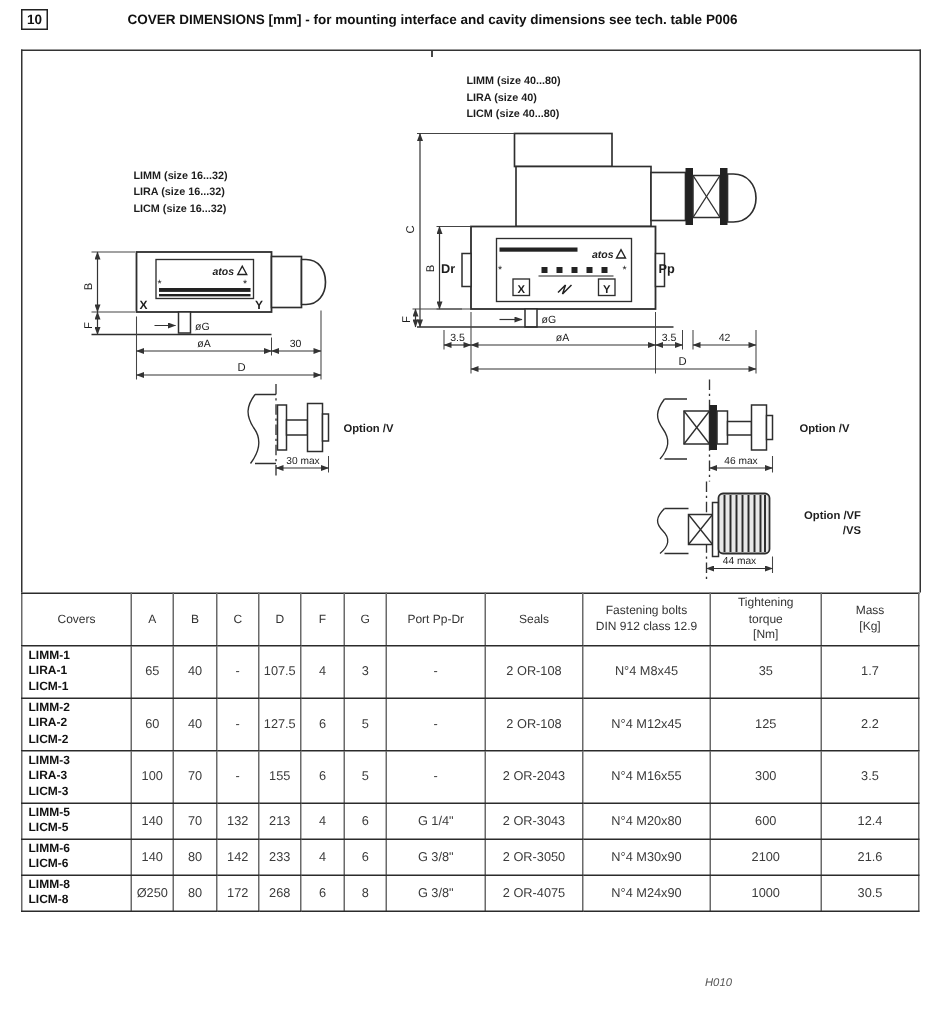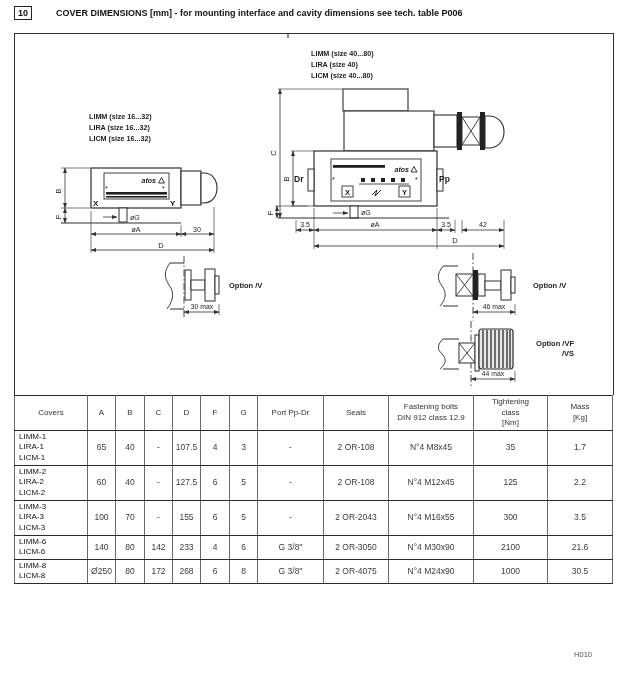--- a/index.html
+++ b/index.html
@@ -1,40 +1,40 @@
 <!DOCTYPE html>
 <html><head>
 <meta charset="utf-8">
 <style>
   html,body{margin:0;padding:0;}
   body{
     width:626px;height:676px;background:#ffffff;position:relative;
     font-family:"Liberation Sans", sans-serif;color:#1a1a1a;
   }
-  .header{position:absolute;top:6px;left:14px;display:flex;align-items:center;gap:24px;}
+  .header{position:absolute;top:6px;left:14px;display:flex;align-items:center;gap:9px;}
   .num-box{border:1.3px solid #222;font-weight:bold;font-size:9px;line-height:12px;padding:0 3px;color:#111;}
-  .title{font-weight:bold;font-size:9px;color:#111;}
+  .title{font-weight:bold;font-size:9px;color:#111;margin-left:44px;}
   .frame{position:absolute;top:33px;left:14px;width:598px;}
   svg.drawings{display:block;border:1.2px solid #333;border-bottom:none;background:#fff;}
   .t{fill:#1d1d1d;}
   .b{font-weight:bold;}
   .i{font-style:italic;}
   table.dims{border-collapse:collapse;width:598px;table-layout:fixed;background:#fff;}
   table.dims th,table.dims td{
     border-left:1px solid #6a6a6a;border-right:1px solid #6a6a6a;
     border-top:1.5px solid #2b2b2b;border-bottom:1.5px solid #2b2b2b;
     text-align:center;vertical-align:middle;padding:1px 2px;
     font-size:8.5px;color:#3b3b3b;white-space:pre-line;line-height:10.5px;
   }
   table.dims th{font-weight:normal;font-size:8px;color:#333;}
   table.dims thead tr{height:32px;}
   table.dims tr.tall{height:35px;}
   table.dims tr.short{height:23px;}
-  table.dims td.covers{text-align:left;font-weight:normal;font-size:8px;color:#111;padding-left:4px;line-height:10.5px;}
-  .footer{position:absolute;top:650px;left:470px;width:122px;text-align:right;font-size:7.5px;color:#555;}
+  table.dims td.covers{text-align:left;font-weight:bold;font-size:8px;color:#111;padding-left:4px;line-height:10.5px;}
+  .footer{position:absolute;top:650px;left:470px;width:122px;font-size:7.5px;color:#555;font-style:italic;}
 </style>
 </head>
 <body>
 
 <div class="header">
   <span class="num-box">10</span>
   <span class="title">COVER DIMENSIONS [mm] - for mounting interface and cavity dimensions see tech. table P006</span>
 </div>
 
 <div class="frame">
@@ -259,21 +259,21 @@
           <th>B</th>
           <th>C</th>
           <th>D</th>
           <th>F</th>
           <th>G</th>
           <th>Port Pp-Dr</th>
           <th>Seals</th>
           <th>Fastening bolts
 DIN 912 class 12.9</th>
           <th>Tightening
-class
+torque
 [Nm]</th>
           <th>Mass
 [Kg]</th>
         </tr>
       </thead>
   <tbody>
         <tr class="tall">
           <td class="covers">LIMM-1
 LIRA-1
 LICM-1</td>
@@ -315,20 +315,35 @@
           <td>155</td>
           <td>6</td>
           <td>5</td>
           <td>-</td>
           <td>2 OR-2043</td>
           <td>N°4 M16x55</td>
           <td>300</td>
           <td>3.5</td>
         </tr>
         <tr class="short">
+          <td class="covers">LIMM-5
+LICM-5</td>
+          <td>140</td>
+          <td>70</td>
+          <td>132</td>
+          <td>213</td>
+          <td>4</td>
+          <td>6</td>
+          <td>G 1/4"</td>
+          <td>2 OR-3043</td>
+          <td>N°4 M20x80</td>
+          <td>600</td>
+          <td>12.4</td>
+        </tr>
+        <tr class="short">
           <td class="covers">LIMM-6
 LICM-6</td>
           <td>140</td>
           <td>80</td>
           <td>142</td>
           <td>233</td>
           <td>4</td>
           <td>6</td>
           <td>G 3/8"</td>
           <td>2 OR-3050</td>

